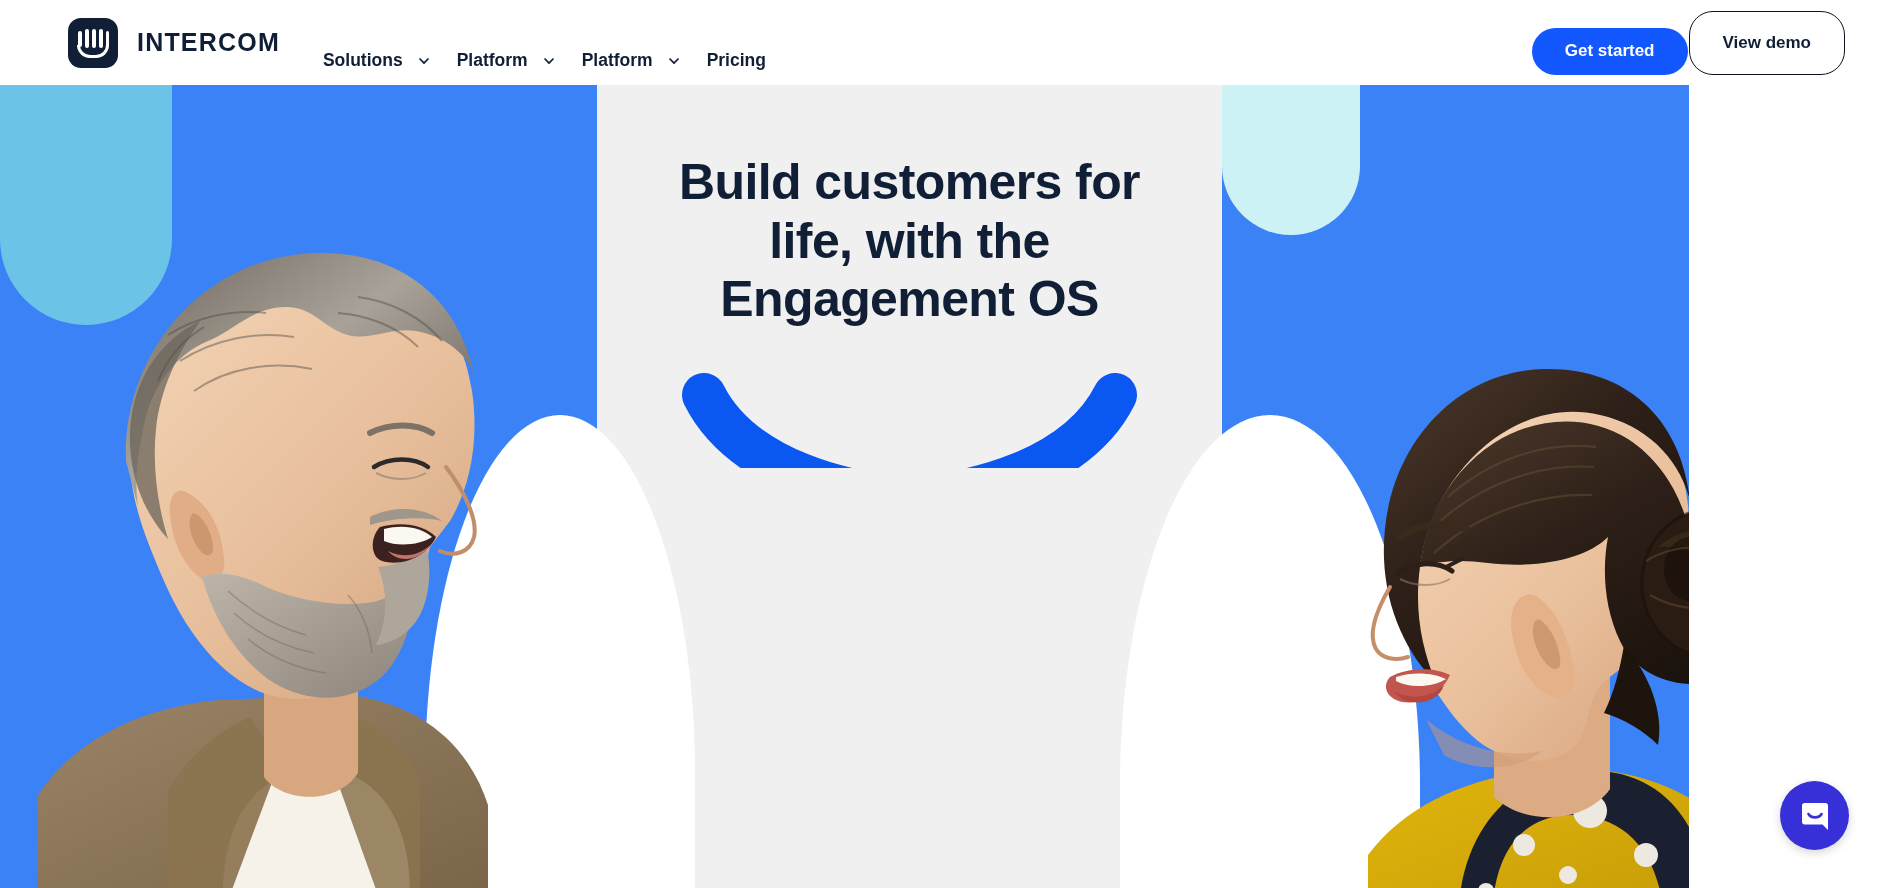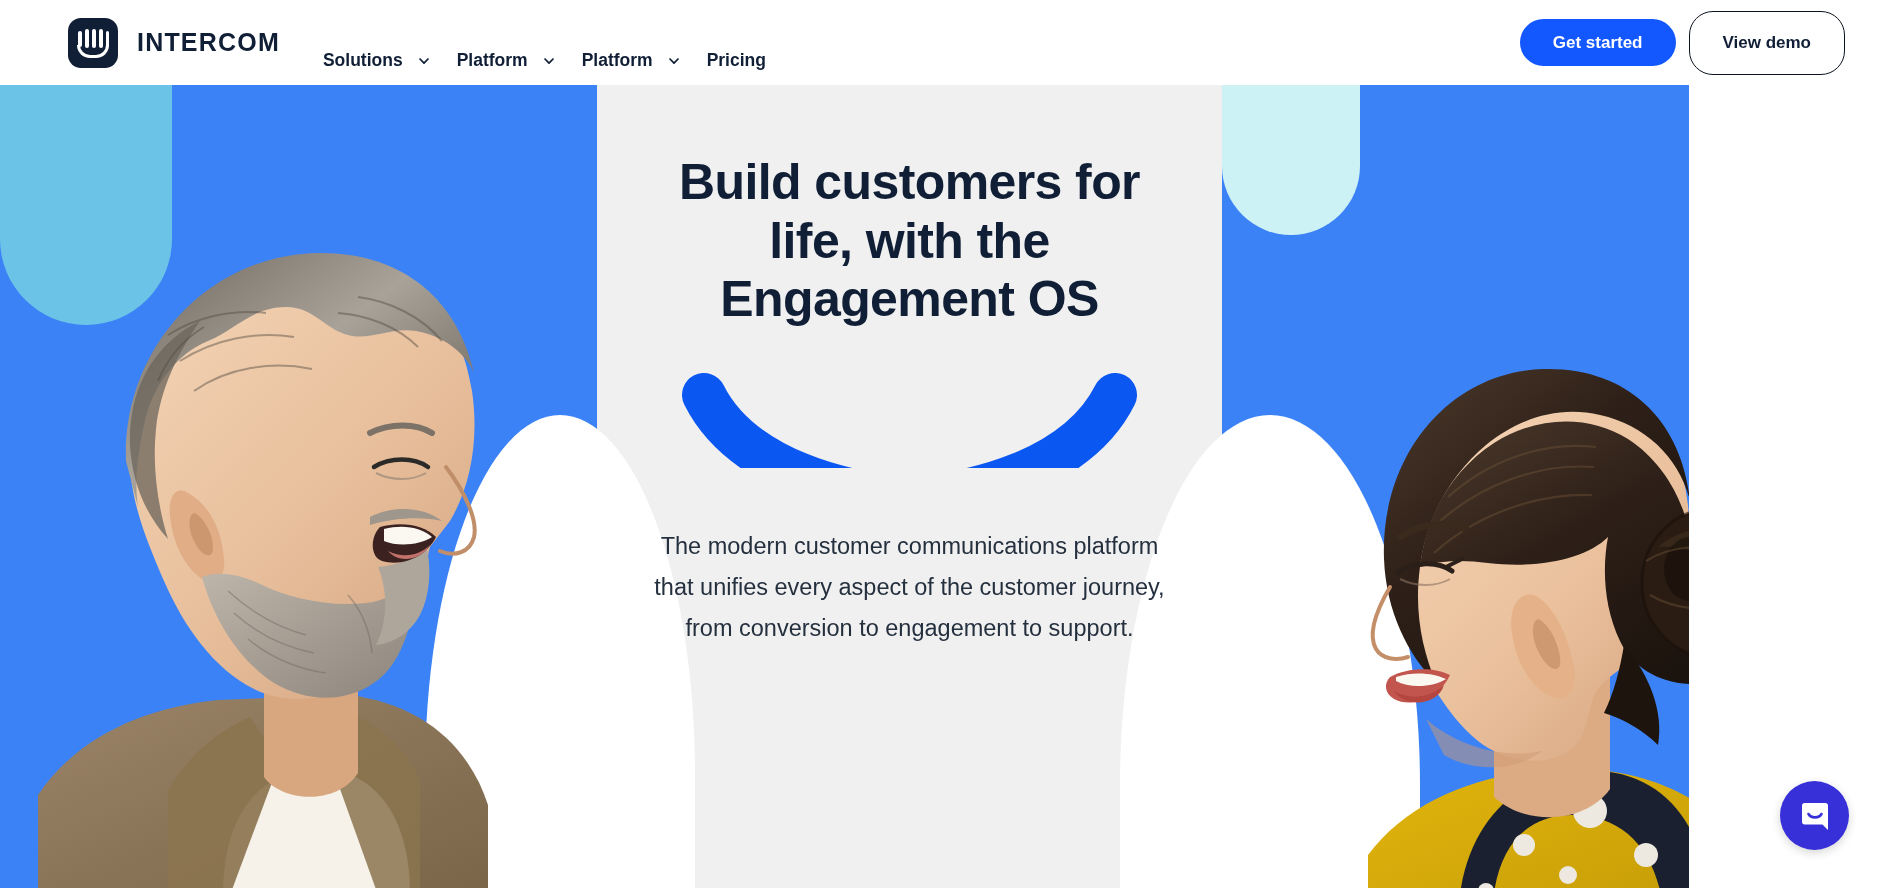--- a/index.html
+++ b/index.html
@@ -43,21 +43,21 @@
   #nav{ display:flex; align-items:center; margin-left:43px; gap:28px; }
   .nav-item{
     display:flex; align-items:center; gap:16px; cursor:pointer;
     font-size:17.5px; font-weight:700; color:#101F36; white-space:nowrap;margin-top:36px;
   }
   .chev{ display:block; width:10px; height:10px; }
   .chev svg{ display:block; }
 
   #header-actions{
     margin-left:auto; margin-right:46px;
-    display:flex; align-items:center; gap:13px;
+    display:flex; align-items:flex-end; gap:1px;
   }
   #btn-get-started{
     background:#1357FF; color:#ffffff; border:none;
     font-family:inherit; font-size:17px; font-weight:700;
     padding:0 33px; height:47px; border-radius:24px; cursor:pointer;
     white-space:nowrap;
   }
   #btn-view-demo{
     background:#ffffff; color:#101F36; border:1.8px solid #0D1421;
     font-family:inherit; font-size:17px; font-weight:700;
@@ -388,21 +388,20 @@
   <div id="copy">
 
     <h1 id="headline">Build customers for life, with the Engagement OS</h1>
 
     <div id="smile-wrap">
       <svg viewBox="0 0 455 95" xmlns="http://www.w3.org/2000/svg">
         <path d="M22 22 C60 98 170 124 227.5 124 C285 124 395 98 433 22" fill="none" stroke="#0B57F2" stroke-width="44" stroke-linecap="round"></path>
       </svg>
     </div>
 
-    <p id="subhead">The modern customer communications platform that unifies every aspect of the customer journey, from conversion to engagement to support.</p>
 
   </div>
 
 </section>
 
 <div id="chat-launcher">
   <svg width="34" height="34" viewBox="0 0 34 34" xmlns="http://www.w3.org/2000/svg">
     <path d="M4 6.5 C4 5.1 5.1 4 6.5 4 L27.5 4 C28.9 4 30 5.1 30 6.5
              L30 31 L24.5 25.5 L6.5 25.5 C5.1 25.5 4 24.4 4 23 Z" fill="#ffffff"></path>
     <path d="M10.5 15 C13 19.5 21 19.5 23.5 15" fill="none" stroke="#3730D8" stroke-width="2.6" stroke-linecap="round"></path>

